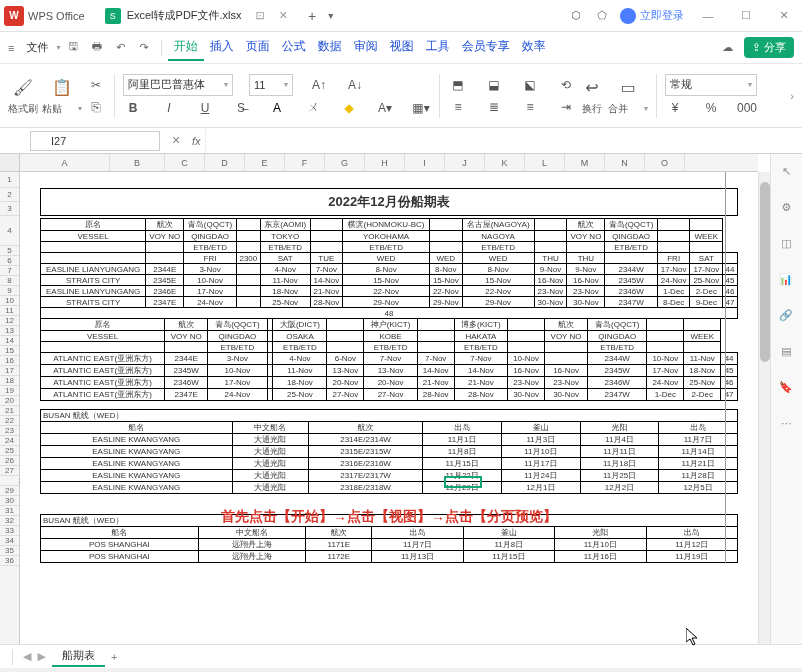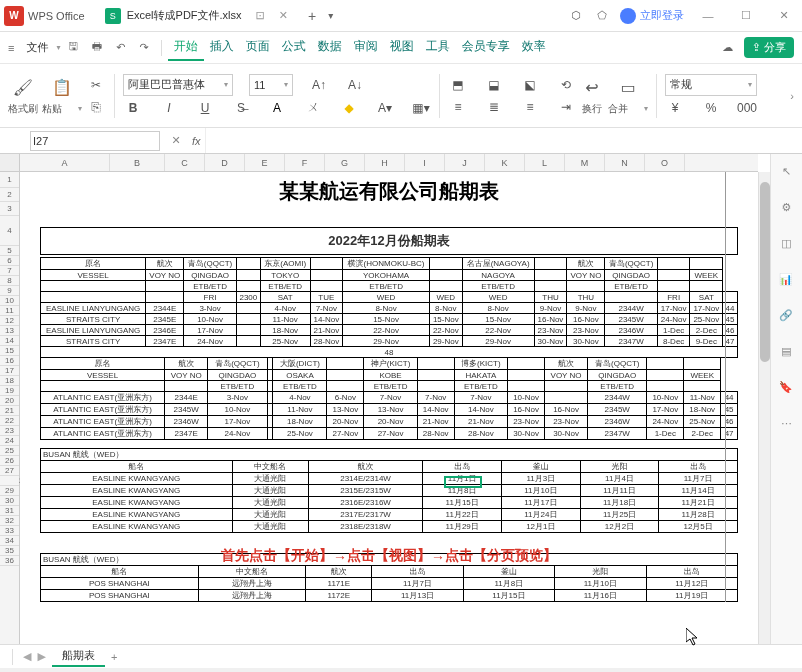--- a/index.html
+++ b/index.html
@@ -15,38 +15,38 @@
 .tb-icon{width:16px;height:16px;display:flex;align-items:center;justify-content:center;color:#666}
 .login-btn{display:flex;align-items:center;gap:4px;color:#4a7dff;font-size:11px}
 .login-avatar{width:16px;height:16px;background:#4a7dff;border-radius:50%}
 .win-btn{width:28px;height:28px;display:flex;align-items:center;justify-content:center;color:#888}
 .menubar{height:32px;background:#fff;display:flex;align-items:center;padding:0 8px;gap:2px;border-bottom:1px solid #e8e8e8}
 .menu-hamburger{color:#666;margin-right:4px}
 .menu-file{color:#333;padding:2px 6px}
 .menu-chev{color:#999;font-size:8px}
 .menu-iconbtn{color:#666;padding:2px 4px;margin:0 2px}
 .menu-sep{width:1px;height:16px;background:#ddd;margin:0 4px}
-.menu-tab{padding:4px 6px;color:#0f766e;font-size:12px}
+.menu-tab{padding:4px 6px;color:#1d4ed8;font-size:12px}
 .menu-tab.active{color:#10a870;border-bottom:2px solid #10a870}
 .menubar-right{margin-left:auto;display:flex;align-items:center;gap:8px}
 .share-btn{background:#10a870;color:#fff;padding:3px 8px;border-radius:4px;font-size:11px;display:flex;align-items:center;gap:3px}
 .ribbon{height:64px;background:#fff;display:flex;align-items:center;padding:4px 8px;border-bottom:1px solid #e0e0e0;gap:4px}
 .rib-group{display:flex;flex-direction:column;align-items:center;gap:2px}
 .rib-stack{display:flex;flex-direction:column;gap:2px}
 .rib-icon-lg{width:24px;height:24px;display:flex;align-items:center;justify-content:center;color:#555;font-size:16px}
 .rib-label{font-size:10px;color:#555}
 .rib-chev{font-size:8px;color:#999}
 .rib-sep{width:1px;height:44px;background:#e0e0e0;margin:0 4px}
 .font-select{border:1px solid #ccc;padding:2px 4px;font-size:11px;min-width:110px;height:22px;display:flex;align-items:center;justify-content:space-between;background:#fff}
 .font-size-select{border:1px solid #ccc;padding:2px 4px;font-size:11px;width:44px;height:22px;display:flex;align-items:center;justify-content:space-between;background:#fff}
 .rib-row{display:flex;gap:16px;align-items:center}
 .rib-btn-sm{width:20px;height:20px;display:flex;align-items:center;justify-content:center;color:#555;font-size:12px}
 .ribbon-expand{margin-left:auto;color:#888}
 .formula-bar{height:26px;background:#fff;display:flex;align-items:center;border-bottom:1px solid #d0d0d0}
-.name-box{width:130px;border:1px solid #ccc;margin:2px 4px 2px 30px;padding:1px 2px;font-size:11px;background:#fff;height:20px;display:flex;align-items:center}
+.name-box{width:130px;border:1px solid #ccc;margin:2px 4px 2px 30px;padding:1px 20px;font-size:11px;background:#fff;height:20px;display:flex;align-items:center}
 .fb-btn{width:24px;color:#888;text-align:center}
 .fx-label{font-style:italic;color:#666;margin:0 4px}
 .sheet-area{display:flex;height:490px;background:#fff}
 .row-headers{width:20px;background:#f4f4f4;border-right:1px solid #ccc}
 .corner{height:18px;border-bottom:1px solid #ccc;background:#eee}
 .row-hdr{height:12px;border-bottom:1px solid #ddd;font-size:8px;color:#666;text-align:center;line-height:12px}
 .main-grid{flex:1;overflow:hidden;position:relative}
 .col-headers{height:18px;display:flex;background:#f4f4f4;border-bottom:1px solid #ccc}
 .col-hdr{border-right:1px solid #ddd;font-size:9px;color:#666;text-align:center;line-height:18px}
 .sheet-content{position:relative;background:#fff}
@@ -278,21 +278,20 @@
         <div class="col-hdr" style="width: 40px;">H</div>
         <div class="col-hdr" style="width: 40px;">I</div>
         <div class="col-hdr" style="width: 40px;">J</div>
         <div class="col-hdr" style="width: 40px;">K</div>
         <div class="col-hdr" style="width: 40px;">L</div>
         <div class="col-hdr" style="width: 40px;">M</div>
         <div class="col-hdr" style="width: 40px;">N</div>
         <div class="col-hdr" style="width: 40px;">O</div>
       </div>
     <div class="sheet-content">
-      <div class="doc-title">某某航运有限公司船期表</div>
       <div style="height:14px"></div>
       <div class="doc-subtitle">2022年12月份船期表</div>
 
       <table class="data-table">
         <tbody id="tbl1">
             <tr>
               <th>原名</th>
               <th>航次</th>
               <th>青岛(QQCT)</th>
               <th></th>

